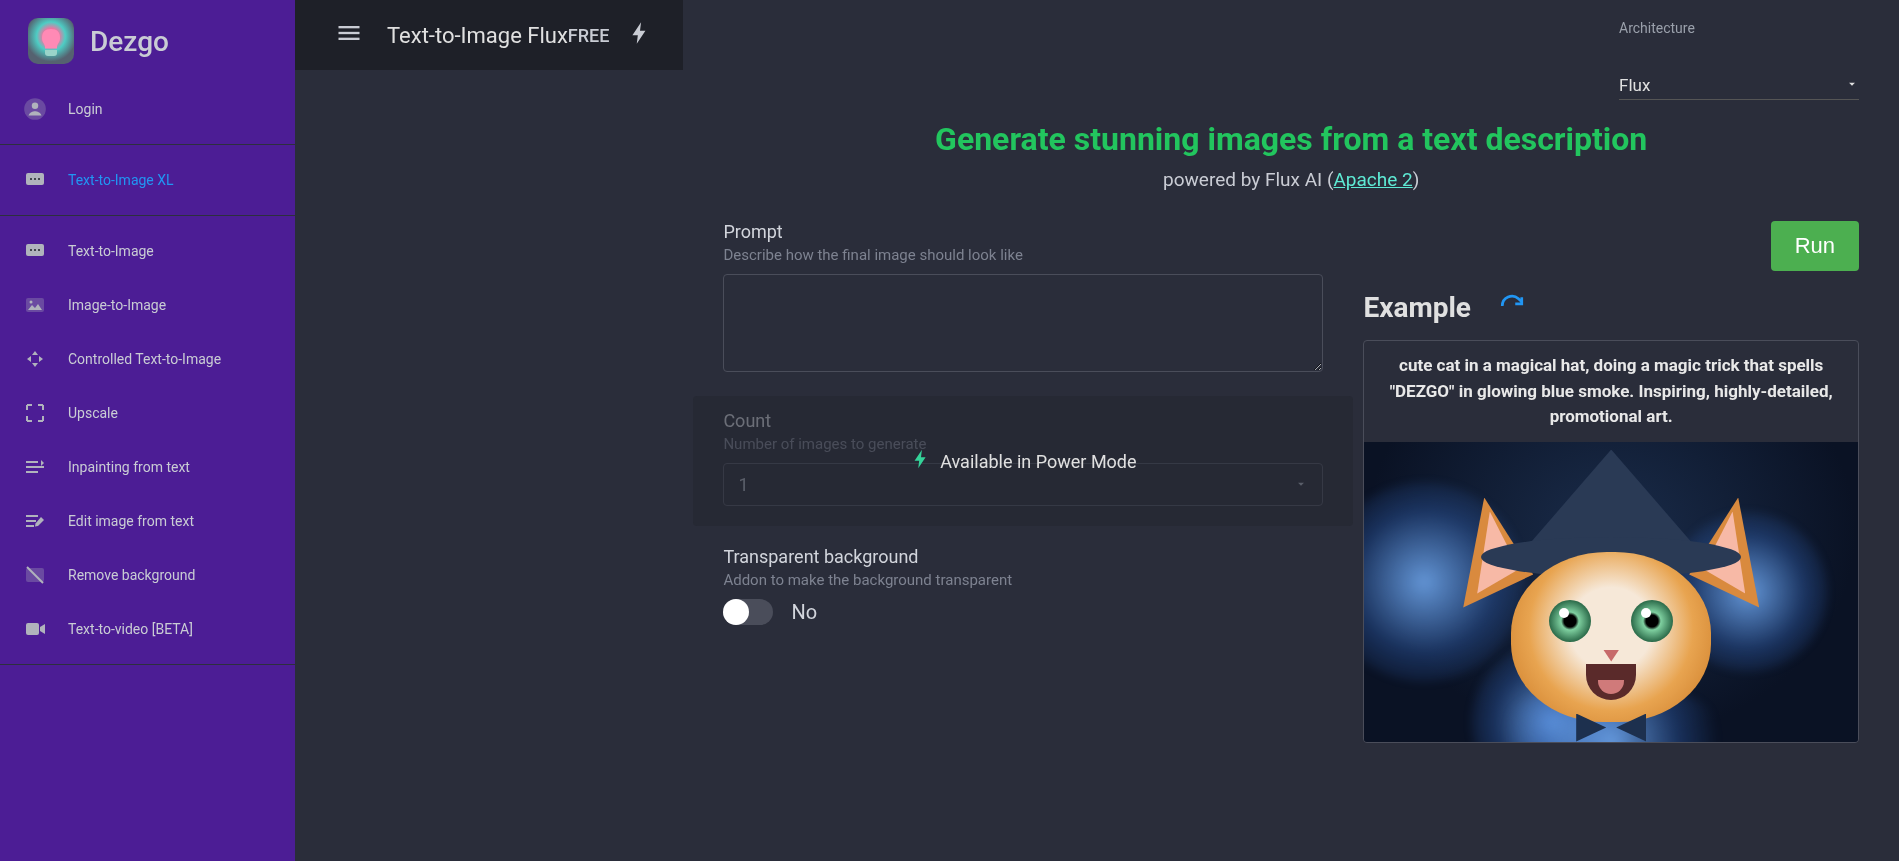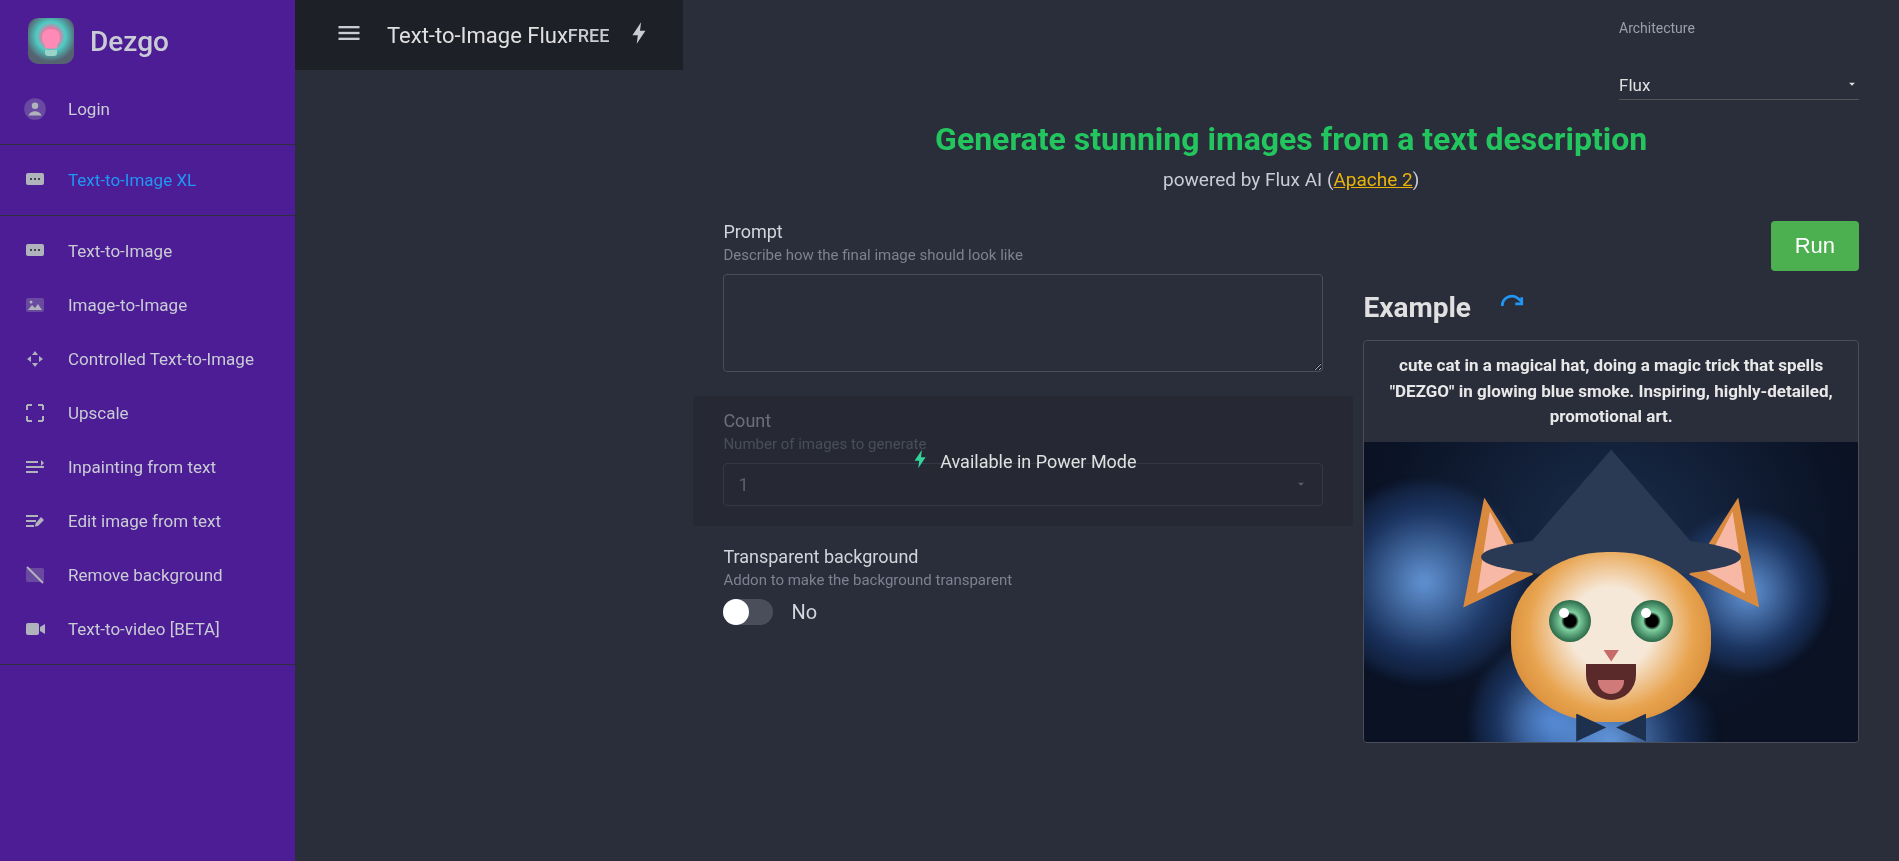--- a/index.html
+++ b/index.html
@@ -43,21 +43,21 @@
   font-weight: 500;
   color: #c9ccd4;
 }
 .sidebar-item {
   display: flex;
   align-items: center;
   gap: 20px;
   padding: 14px 22px;
   color: #c9ccd4;
   cursor: pointer;
-  font-size: 17px;
+  font-size: 14px;
 }
 .sidebar-item .icon {
   width: 26px;
   height: 26px;
   display: flex;
   align-items: center;
   justify-content: center;
   color: #b0b3bc;
 }
 .sidebar-item.active { color: #2196f3; }
@@ -105,21 +105,21 @@
   border-bottom: 1px solid #555;
   padding: 4px 0;
   font-size: 17px;
   color: #e0e0e0;
   cursor: pointer;
   margin-top: 35px;
 }
 .hero { text-align: center; margin-bottom: 30px; }
 .hero-title { font-size: 32px; font-weight: 700; color: #22c55e; margin-bottom: 10px; }
 .hero-sub { font-size: 19px; color: #c9ccd4; }
-.hero-sub a { color: #eab308; text-decoration: underline; }
+.hero-sub a { color: #5eead4; text-decoration: underline; }
 .form-run-row {
   display: flex;
   gap: 40px;
   align-items: flex-start;
 }
 .form-col { flex: 0 0 600px; }
 .right-col { flex: 1; }
 .field-group { margin-bottom: 20px; }
 .field-label { font-size: 18px; color: #d2d5dc; margin-bottom: 4px; }
 .field-hint { font-size: 15px; color: #7d8290; margin-bottom: 10px; }

